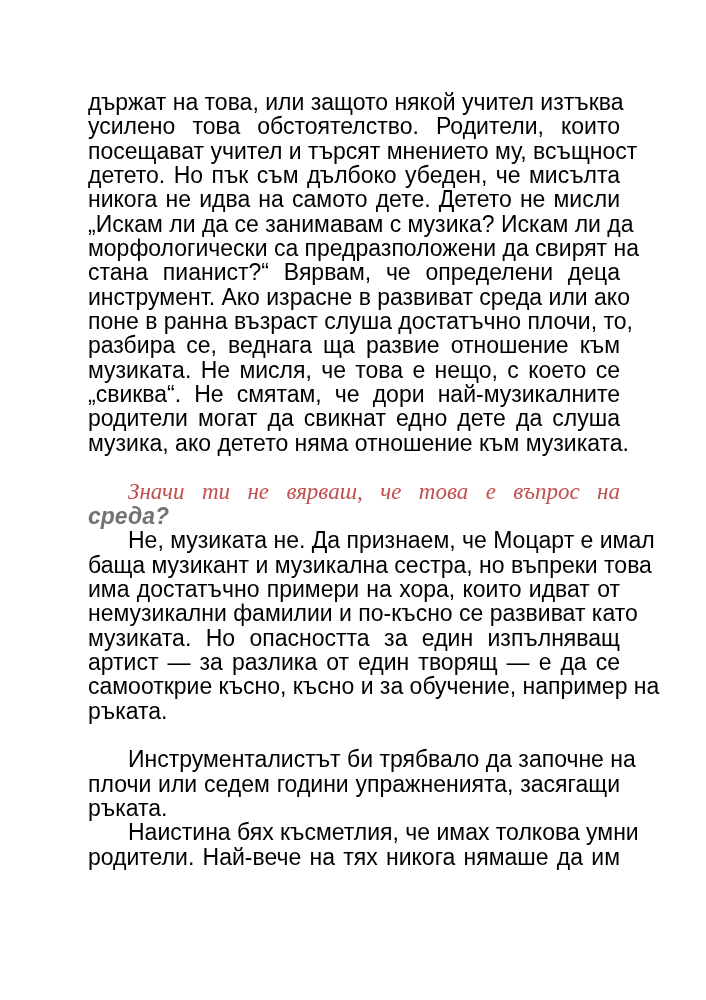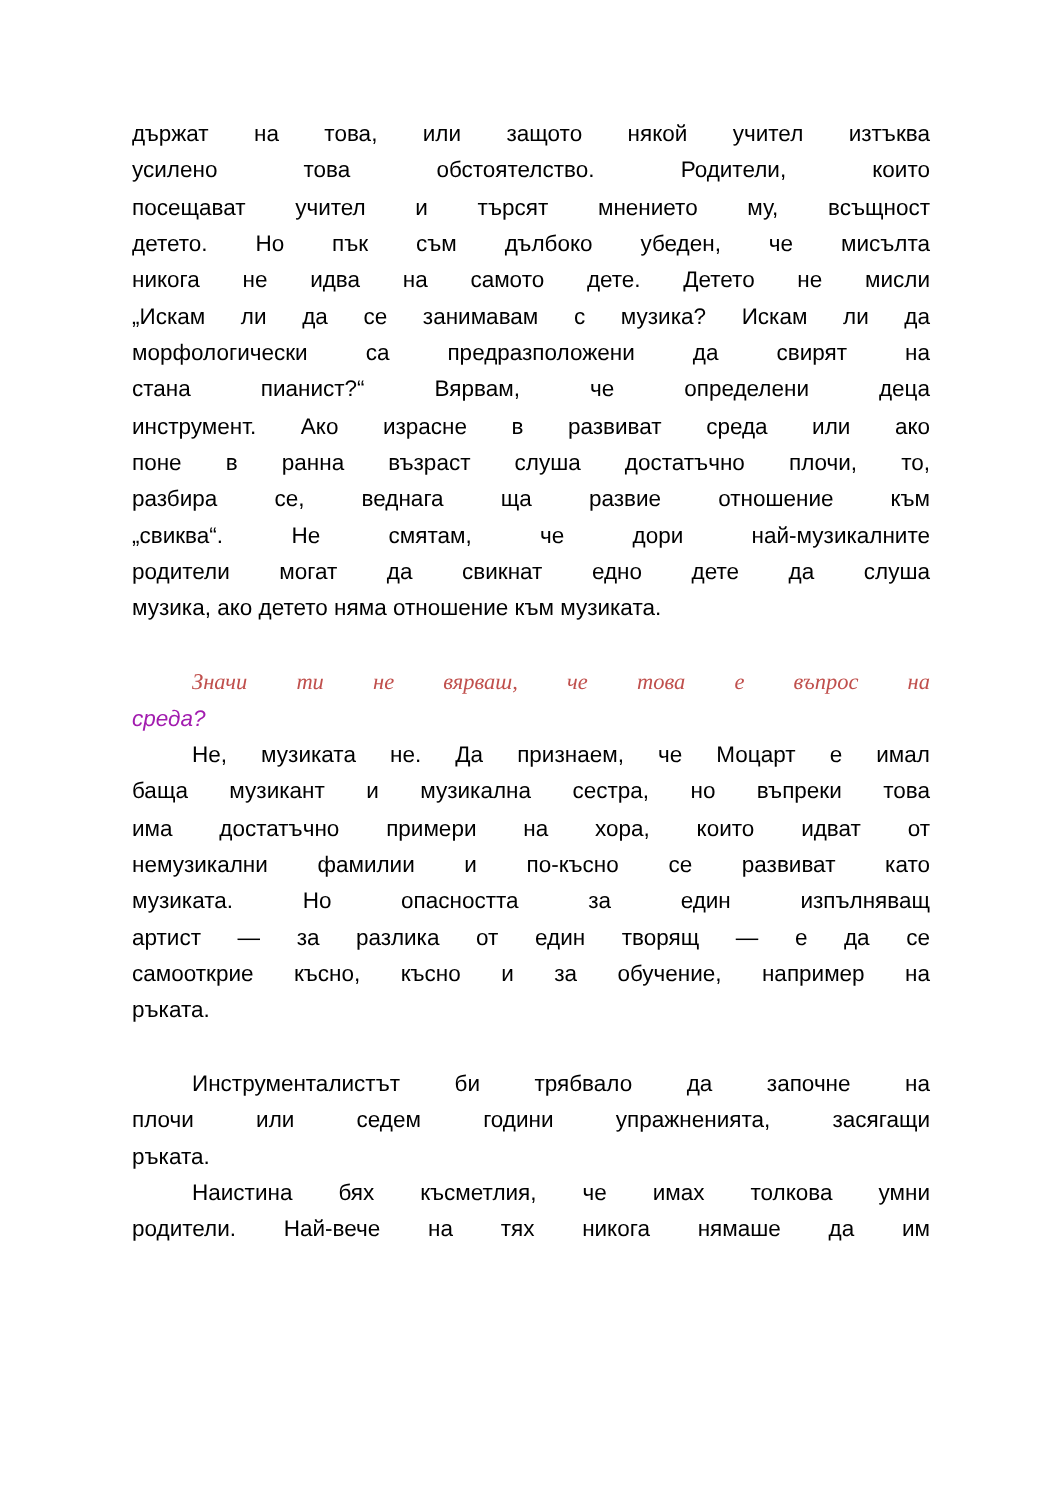--- a/index.html
+++ b/index.html
@@ -1,20 +1,20 @@
 <!DOCTYPE html>
 <html><head>
 <meta charset="utf-8">
 <style>
   html, body { margin: 0; padding: 0; background: #ffffff; }
   body { width: 706px; height: 1000px; position: relative; overflow: hidden; }
   .page {
-    position: absolute; left: 88px; top: 78px; width: 532px;
+    position: absolute; left: 88px; top: 90px; width: 532px;
     font-family: "Liberation Sans", sans-serif;
-    font-size: 15px; color: #000000;
+    font-size: 23px; color: #000000;
   }
   .line {
     height: 24.35px; line-height: 24.35px;
     white-space: nowrap; text-align: justify; text-align-last: justify;
   }
   .line.last { text-align-last: left; }
   .line.indent { padding-left: 40px; }
   .gap { height: 24.35px; }
   .question .line { font-style: italic; color: #c0504d; }
 </style>
@@ -28,30 +28,31 @@
     <div class="line">усилено това обстоятелство. Родители, които</div>
     <div class="line">посещават учител и търсят мнението му, всъщност</div>
     <div class="line">детето. Но пък съм дълбоко убеден, че мисълта</div>
     <div class="line">никога не идва на самото дете. Детето не мисли</div>
     <div class="line">„Искам ли да се занимавам с музика? Искам ли да</div>
     <div class="line">морфологически са предразположени да свирят на</div>
     <div class="line">стана пианист?“ Вярвам, че определени деца</div>
     <div class="line">инструмент. Ако израсне в развиват среда или ако</div>
     <div class="line">поне в ранна възраст слуша достатъчно плочи, то,</div>
     <div class="line">разбира се, веднага ща развие отношение към</div>
+    <div class="line">музиката. Не мисля, че това е нещо, с което се</div>
     <div class="line">„свиква“. Не смятам, че дори най-музикалните</div>
     <div class="line">родители могат да свикнат едно дете да слуша</div>
     <div class="line last">музика, ако детето няма отношение към музиката.</div>
   </div>
 
   <div class="gap"></div>
 
   <div class="question">
     <div class="line indent" style="color: rgb(192, 80, 77); font-family: Liberation Serif, serif;">Значи ти не вярваш, че това е въпрос на</div>
-    <div class="line last" style="color: #a21caf;">среда?</div>
+    <div class="line last" style="color: #737373; font-weight: bold;">среда?</div>
   </div>
 
   <div>
     <div class="line indent">Не, музиката не. Да признаем, че Моцарт е имал</div>
     <div class="line">баща музикант и музикална сестра, но въпреки това</div>
     <div class="line">има достатъчно примери на хора, които идват от</div>
     <div class="line">немузикални фамилии и по-късно се развиват като</div>
     <div class="line">музиката. Но опасността за един изпълняващ</div>
     <div class="line">артист — за разлика от един творящ — е да се</div>
     <div class="line">самооткрие късно, късно и за обучение, например на</div>

